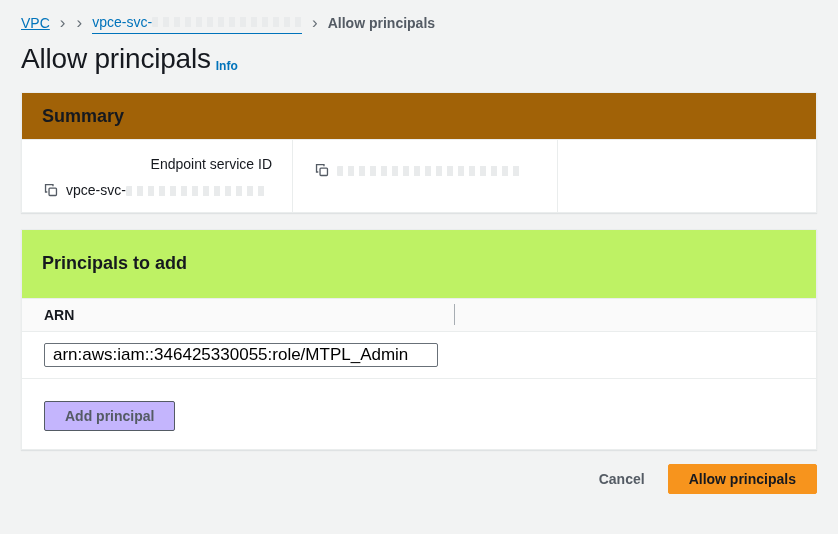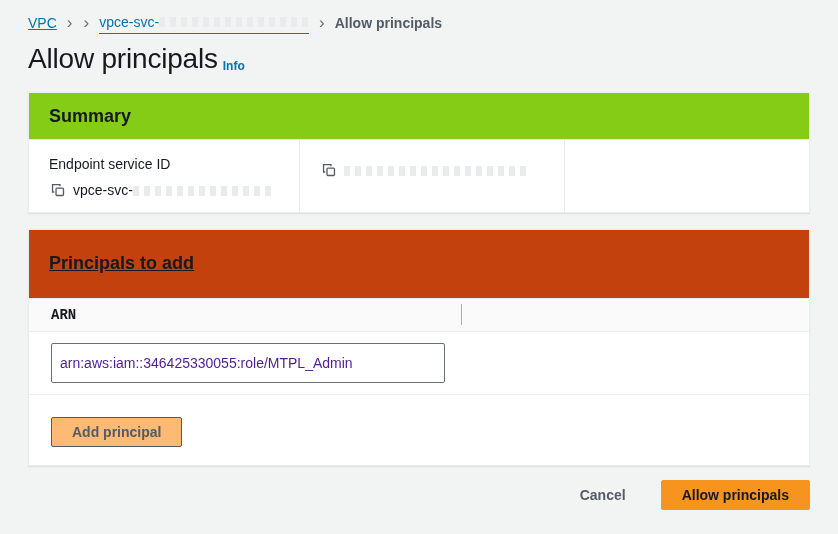--- a/index.html
+++ b/index.html
@@ -4,21 +4,21 @@
 <style>
   * { box-sizing: border-box; }
   html, body { margin: 0; padding: 0; }
   body {
     width: 838px; height: 534px; overflow: hidden;
     background: #f2f3f3;
     font-family: "Liberation Sans", "DejaVu Sans", sans-serif;
     color: #16191f;
     font-size: 14px;
   }
-  .page { padding: 12px 28px; }
+  .page { padding: 12px 21px; }
 
   
   .breadcrumb { display: flex; align-items: center; gap: 9px; font-size: 14px; line-height: 20px; }
   .breadcrumb a { color: #0073bb; text-decoration: underline; cursor: pointer; }
   .breadcrumb .sep { color: #687078; font-size: 17px; line-height: 16px; padding: 0 1px; }
   .crumb-composite { text-decoration: none !important; border-bottom: 1px solid #0073bb; padding-bottom: 1px; display: inline-flex; align-items: center; }
   .crumb-current { color: #545b64; font-weight: 700; }
 
   
   .redacted {
@@ -27,42 +27,42 @@
   }
   .w150 { width: 150px; } .w140 { width: 140px; } .w185 { width: 185px; } .w115 { width: 115px; }
 
   
   .title-row { display: flex; align-items: flex-end; margin-top: 8px; }
   h1 { font-size: 28px; font-weight: 400; color: #16191f; margin: 0; line-height: 34px; letter-spacing: -0.2px; }
   .info-link { color: #0073bb; font-weight: 700; font-size: 12px; margin-left: 5px; margin-bottom: 3px; text-decoration: none; cursor: pointer; }
 
   
   .card { background: #fff; border: 1px solid #eaeded; margin-top: 16px; box-shadow: 0 1px 1px 0 rgba(0,28,36,.08); }
-  .card-header { background: #84cc16; border-bottom: 1px solid #eaeded; padding: 12px 20px; }
-  .card-header.plain { background: #c2410c; border-bottom: none; padding: 22px 20px 24px; text-decoration: underline; }
+  .card-header { background: #a16207; border-bottom: 1px solid #eaeded; padding: 12px 20px; }
+  .card-header.plain { background: #bef264; border-bottom: none; padding: 22px 20px 24px; }
   h2 { font-size: 18px; font-weight: 700; color: #16191f; margin: 0; line-height: 22px; }
 
   
   .summary-body { display: grid; grid-template-columns: 270px 265px 1fr; }
   .summary-col { padding: 14px 20px 12px; }
   .summary-col + .summary-col { border-left: 1px solid #eaeded; }
-  .field-label { font-size: 14px; color: #16191f; line-height: 20px; }
+  .field-label { font-size: 14px; color: #16191f; line-height: 20px; text-align: right; }
   .field-value { margin-top: 6px; font-size: 14px; color: #16191f; line-height: 20px; }
   .copy-btn { background: none; border: none; padding: 0; margin: 0 8px 0 2px; cursor: pointer; vertical-align: -2px; line-height: 0; }
 
   
-  .table-header { position: relative; background: #fafafa; border-top: 1px solid #eaeded; border-bottom: 1px solid #eaeded; padding: 7px 22px; font-weight: 700; font-size: 14px; color: #16191f; line-height: 18px; font-family: Liberation Mono, monospace; }
+  .table-header { position: relative; background: #fafafa; border-top: 1px solid #eaeded; border-bottom: 1px solid #eaeded; padding: 7px 22px; font-weight: 700; font-size: 14px; color: #16191f; line-height: 18px; }
   .col-divider { position: absolute; left: 432px; top: 5px; height: 21px; width: 1px; background: #a7adb3; }
   .input-row { padding: 11px 22px; border-bottom: 1px solid #eaeded; }
-  .arn-input { width: 394px; height: 40px; border: 1px solid #687078; border-radius: 2px; padding: 0 8px; font-size: 14px; color: #4c1d95; font-family: inherit; background: #fff; }
+  .arn-input { width: 394px; height: 24px; border: 1px solid #687078; border-radius: 2px; padding: 0 8px; font-size: 17px; color: #000000; font-family: inherit; background: #fff; }
   .card-footer { padding: 22px 22px 18px; }
 
   
-  .btn-secondary { background: #fdba74; border: 1px solid #545b64; border-radius: 2px; color: #545b64; font-weight: 700; font-size: 14px; padding: 5px 20px; line-height: 18px; cursor: pointer; font-family: inherit; }
-  .actions { display: flex; justify-content: flex-end; align-items: center; margin-top: 14px; gap: 20px; }
+  .btn-secondary { background: #c4b5fd; border: 1px solid #545b64; border-radius: 2px; color: #545b64; font-weight: 700; font-size: 14px; padding: 5px 20px; line-height: 18px; cursor: pointer; font-family: inherit; }
+  .actions { display: flex; justify-content: flex-end; align-items: center; margin-top: 14px; gap: 8px; }
   .btn-link { background: none; border: 1px solid transparent; color: #545b64; font-weight: 700; font-size: 14px; padding: 5px 14px; line-height: 18px; cursor: pointer; font-family: inherit; }
   .btn-primary { background: #f7941d; border: 1px solid #f7941d; border-radius: 2px; color: #16191f; font-weight: 700; font-size: 14px; padding: 5px 20px; line-height: 18px; cursor: pointer; font-family: inherit; }
 </style>
 </head>
 <body>
 
 <div class="page">
 
   <nav class="breadcrumb">
     <a>VPC</a>

